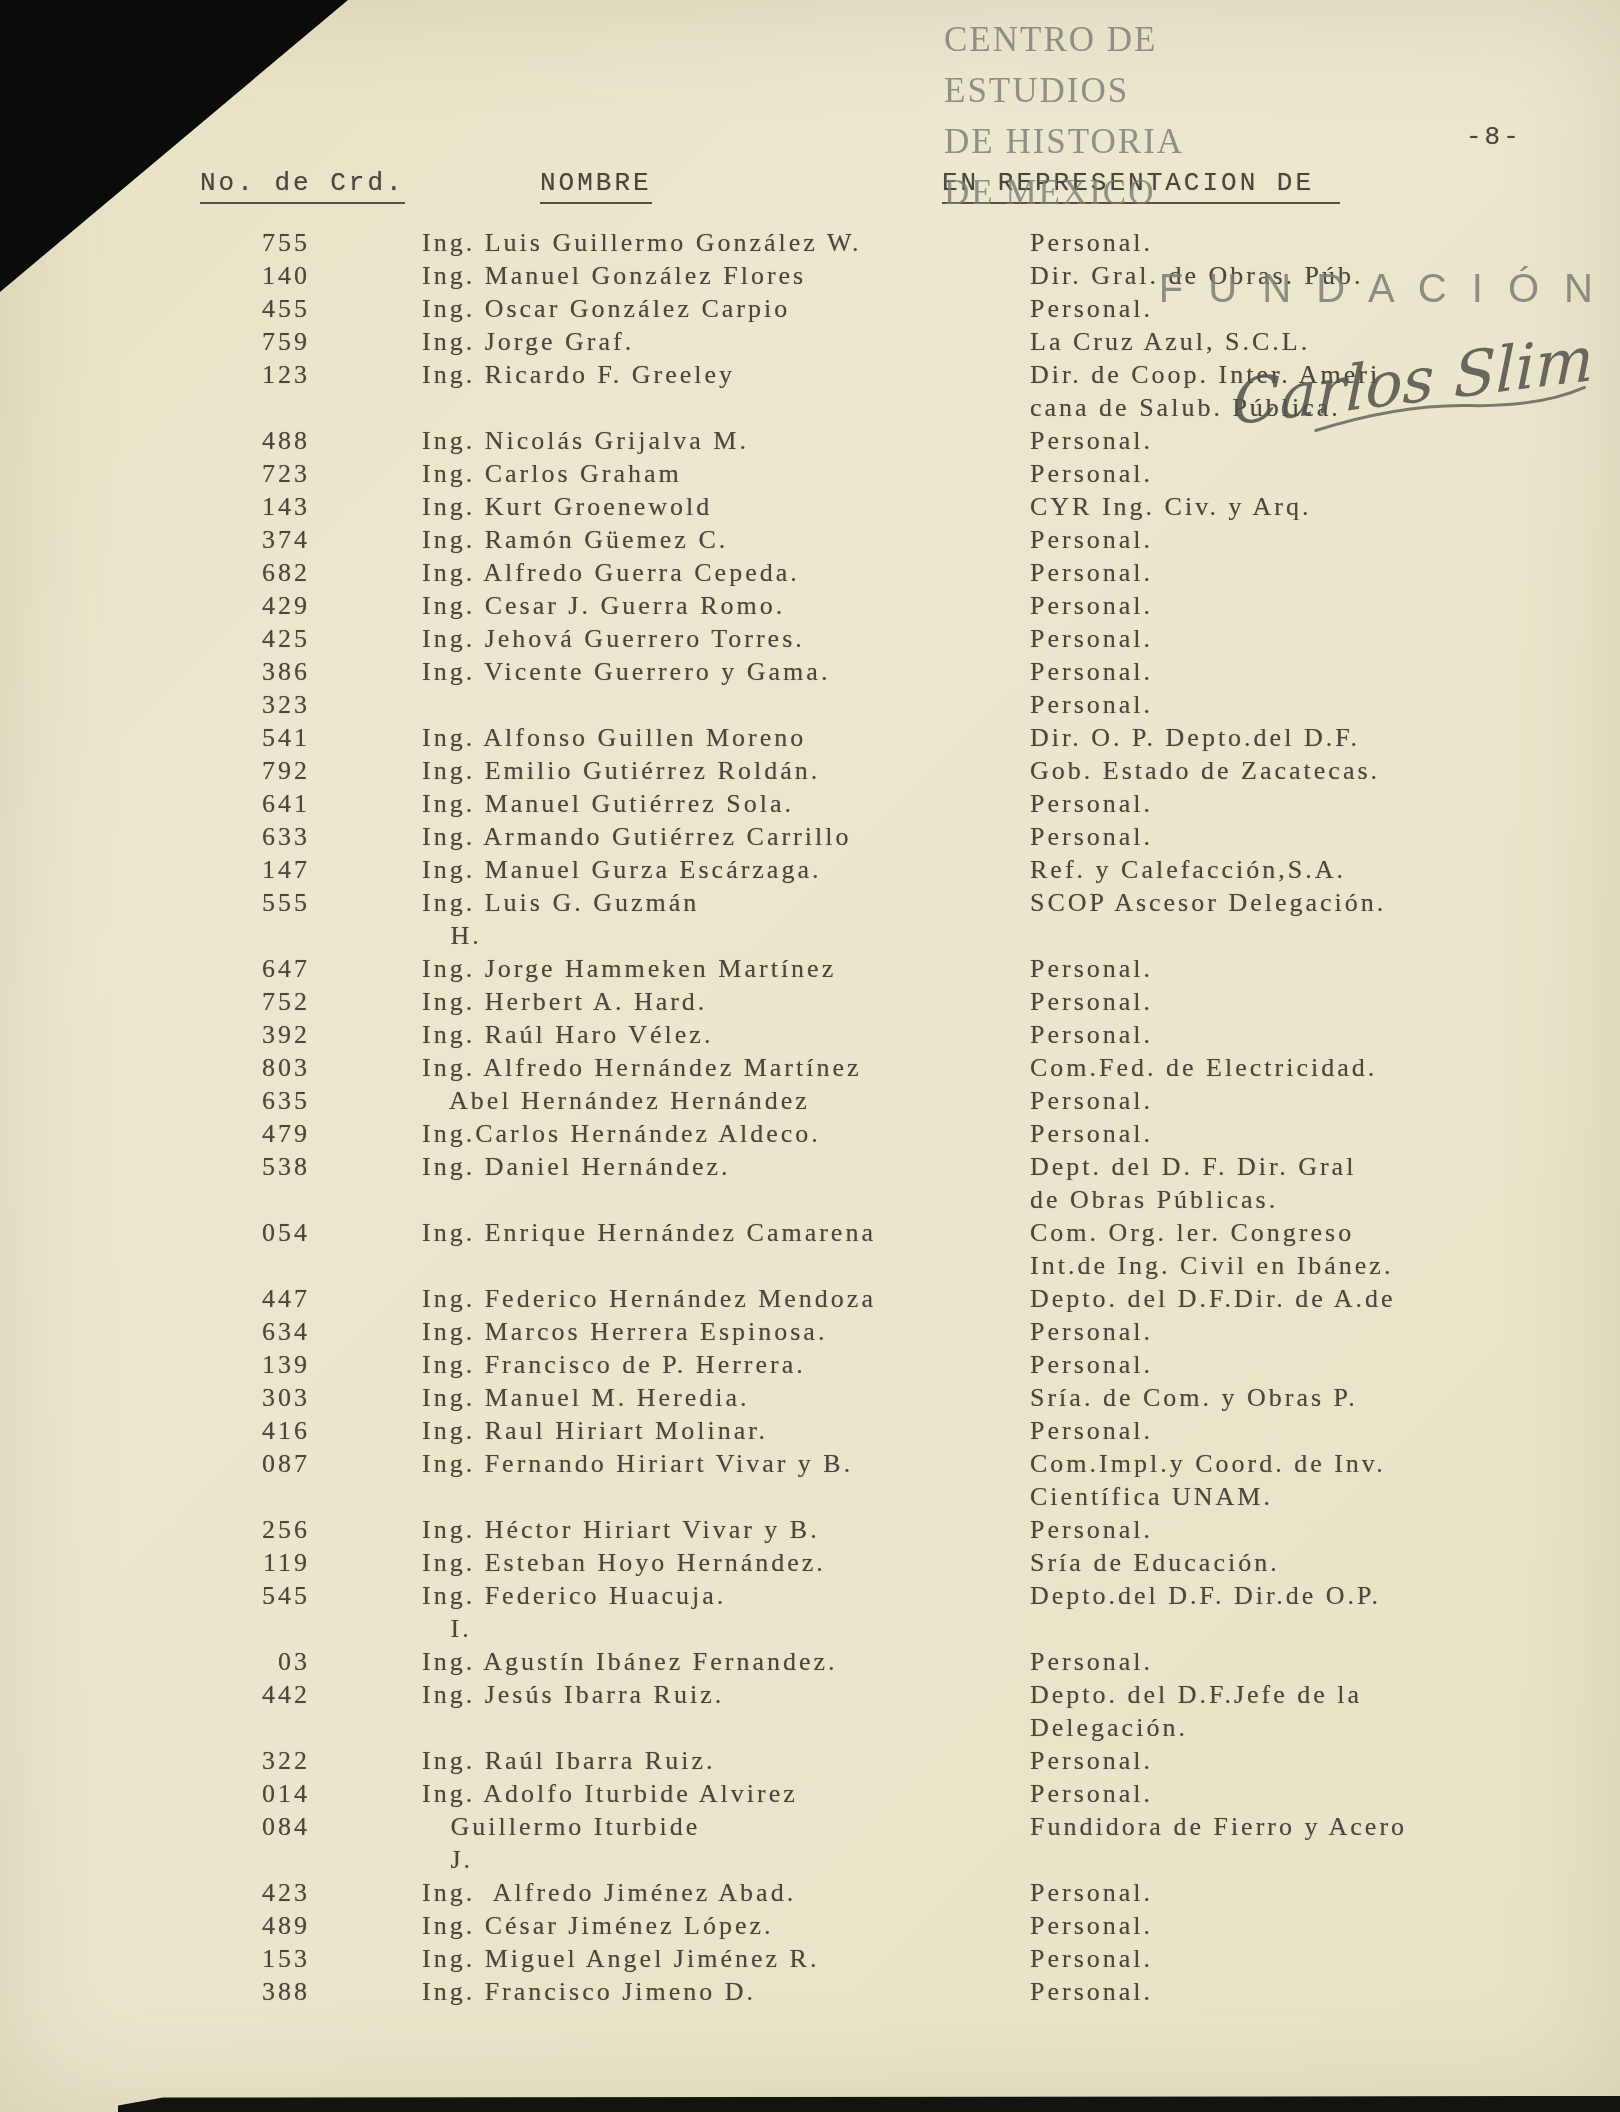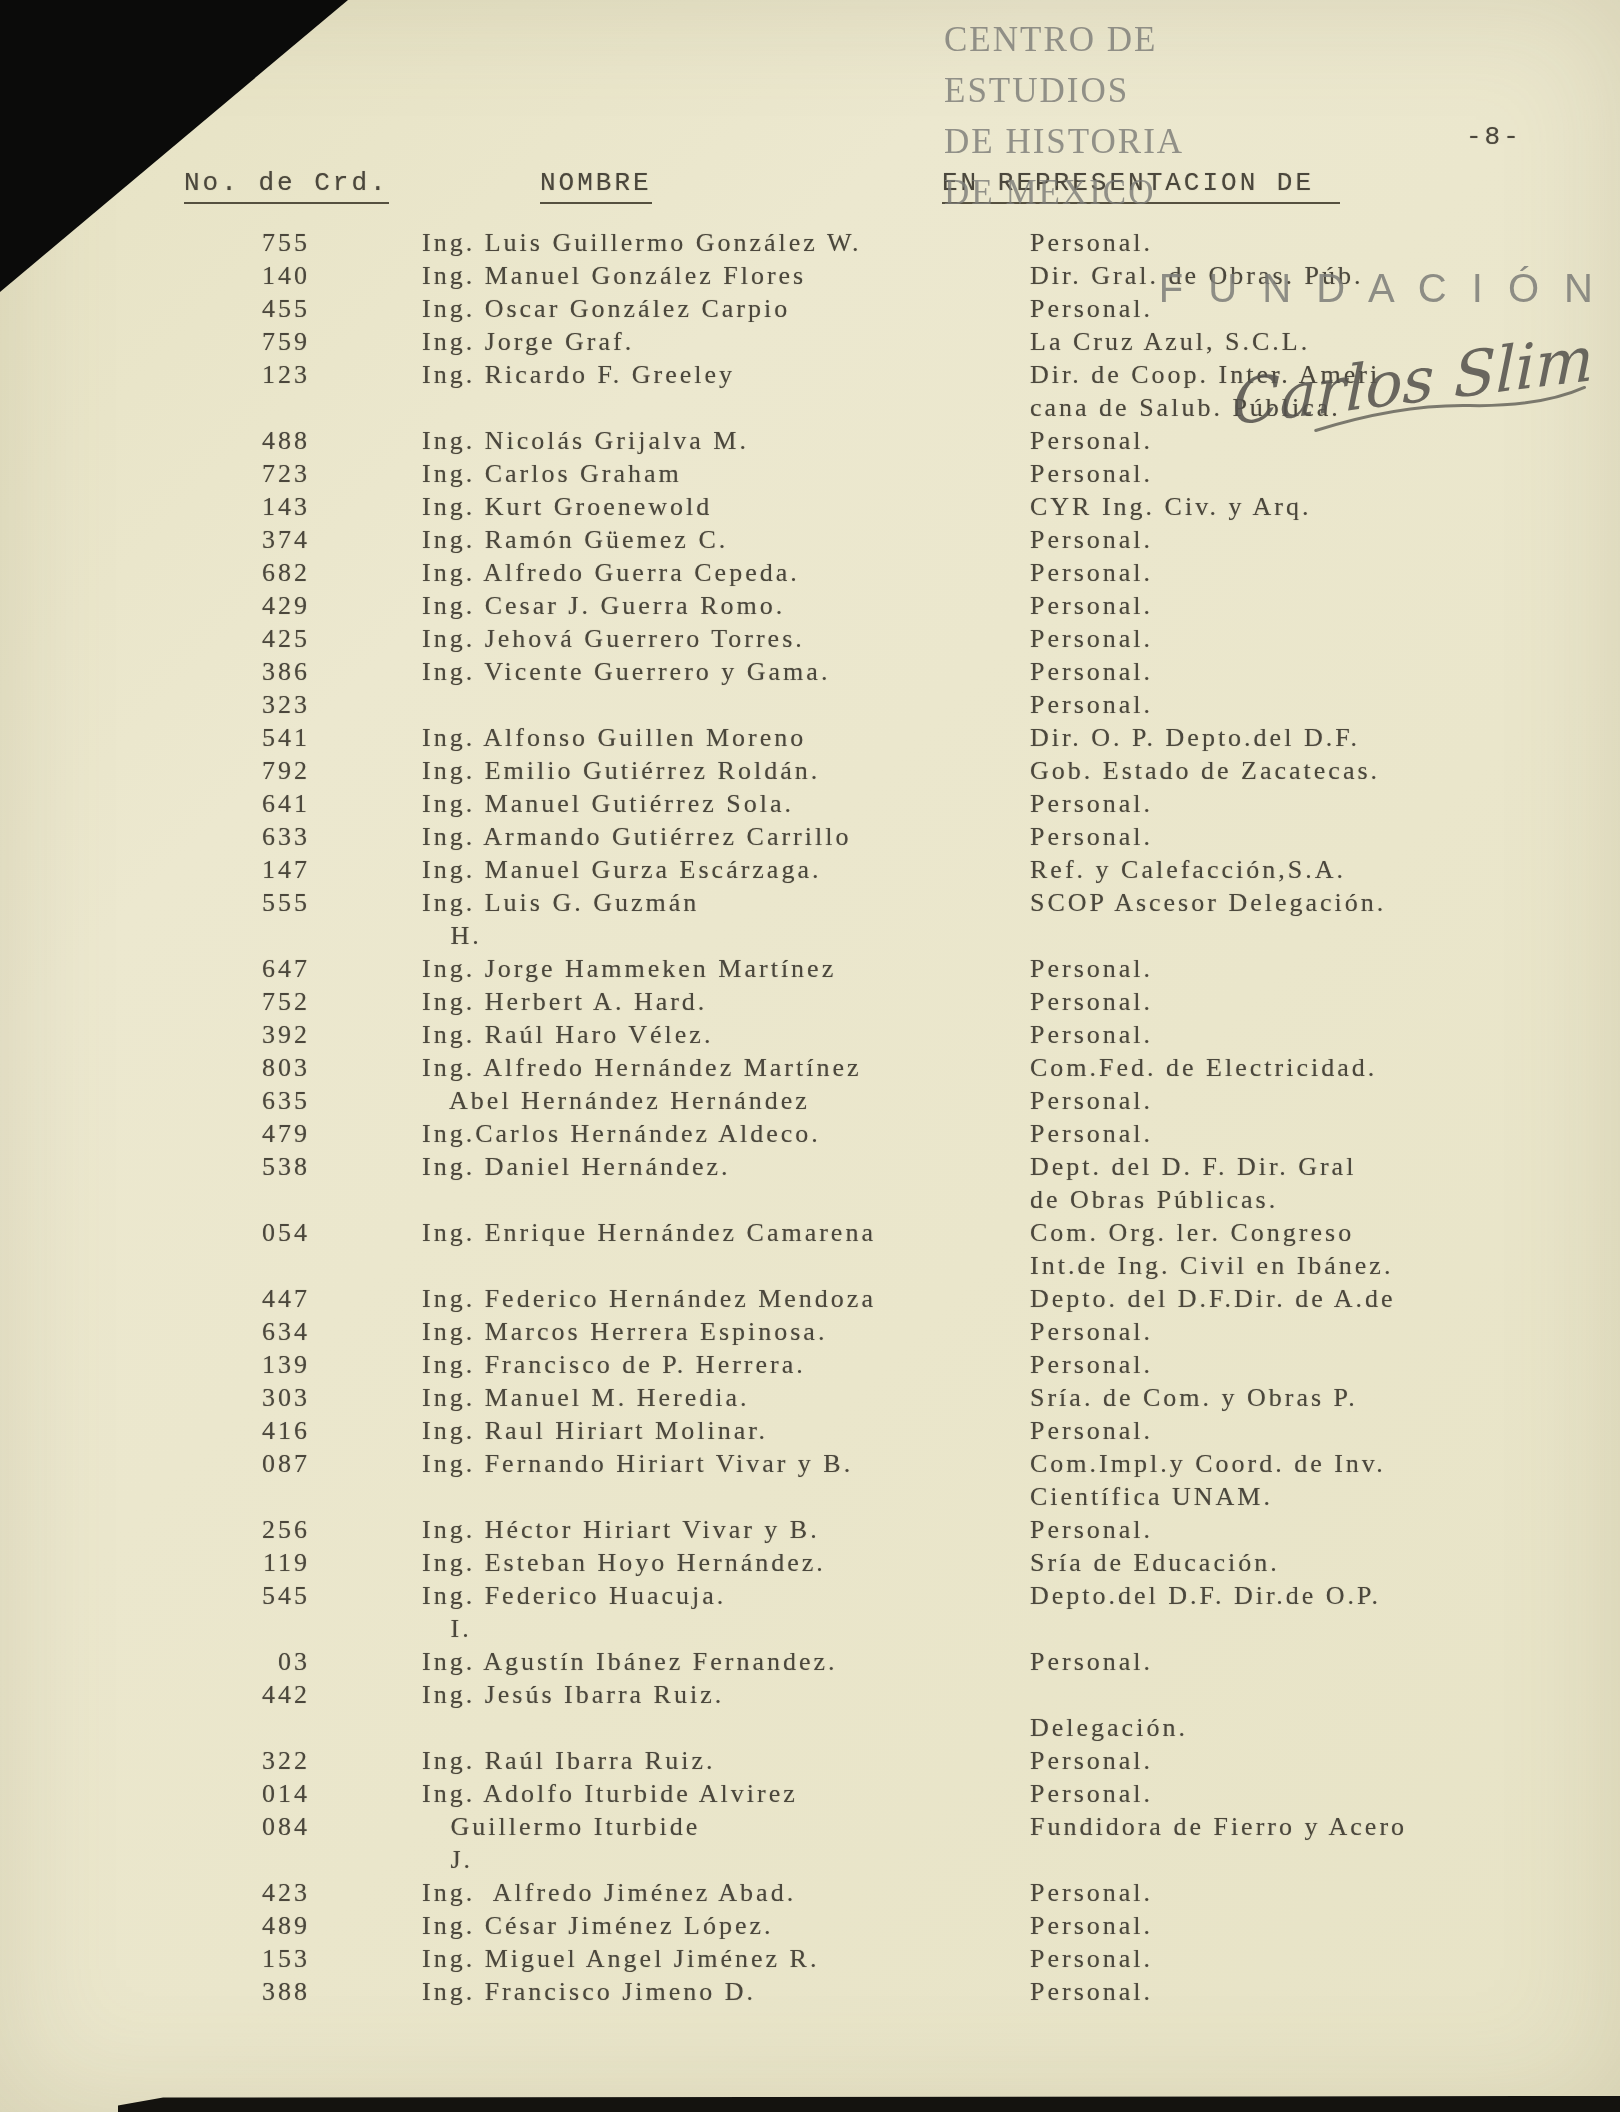--- a/index.html
+++ b/index.html
@@ -23,21 +23,21 @@
     clip-path:polygon(0 60%,3% 10%,100% 0,100% 100%,0 100%);
   }
   .tw{
     font-family:"Liberation Mono","DejaVu Sans Mono",monospace;
     font-size:26px;letter-spacing:3px;
     color:#4b473c;
     text-shadow:0 0 1px rgba(75,71,60,0.45);
   }
   .headers{position:absolute;top:168px;left:0;right:0;z-index:2;}
   .hdr{position:absolute;border-bottom:2px solid #55503f;padding-bottom:4px;white-space:pre;}
-  .hdr-no{left:184px;text-align:right;}
+  .hdr-no{left:200px;text-align:right;}
   .hdr-name{left:540px;}
   .hdr-rep{left:942px;padding-right:26px;}
   .page-number{position:absolute;left:1466px;top:122px;z-index:1;}
   .rows{position:absolute;top:228px;left:0;right:0;z-index:2;font-family:Liberation Serif, serif;}
   .line{position:relative;height:33px;}
   .col-no{position:absolute;left:198px;width:112px;text-align:right;white-space:pre;}
   .col-name{position:absolute;left:422px;white-space:pre;}
   .col-rep{position:absolute;left:1030px;white-space:pre;}
   
   .watermark{
@@ -296,20 +296,21 @@
         <span class="col-rep"></span>
       </div>
       <div class="line">
         <span class="col-no">03</span>
         <span class="col-name">Ing. Agustín Ibánez Fernandez.</span>
         <span class="col-rep">Personal.</span>
       </div>
       <div class="line">
         <span class="col-no">442</span>
         <span class="col-name">Ing. Jesús Ibarra Ruiz.</span>
+        <span class="col-rep">Depto. del D.F.Jefe de la</span>
       </div>
       <div class="line">
         <span class="col-no"></span>
         <span class="col-name"></span>
         <span class="col-rep">Delegación.</span>
       </div>
       <div class="line">
         <span class="col-no">322</span>
         <span class="col-name">Ing. Raúl Ibarra Ruiz.</span>
         <span class="col-rep">Personal.</span>

